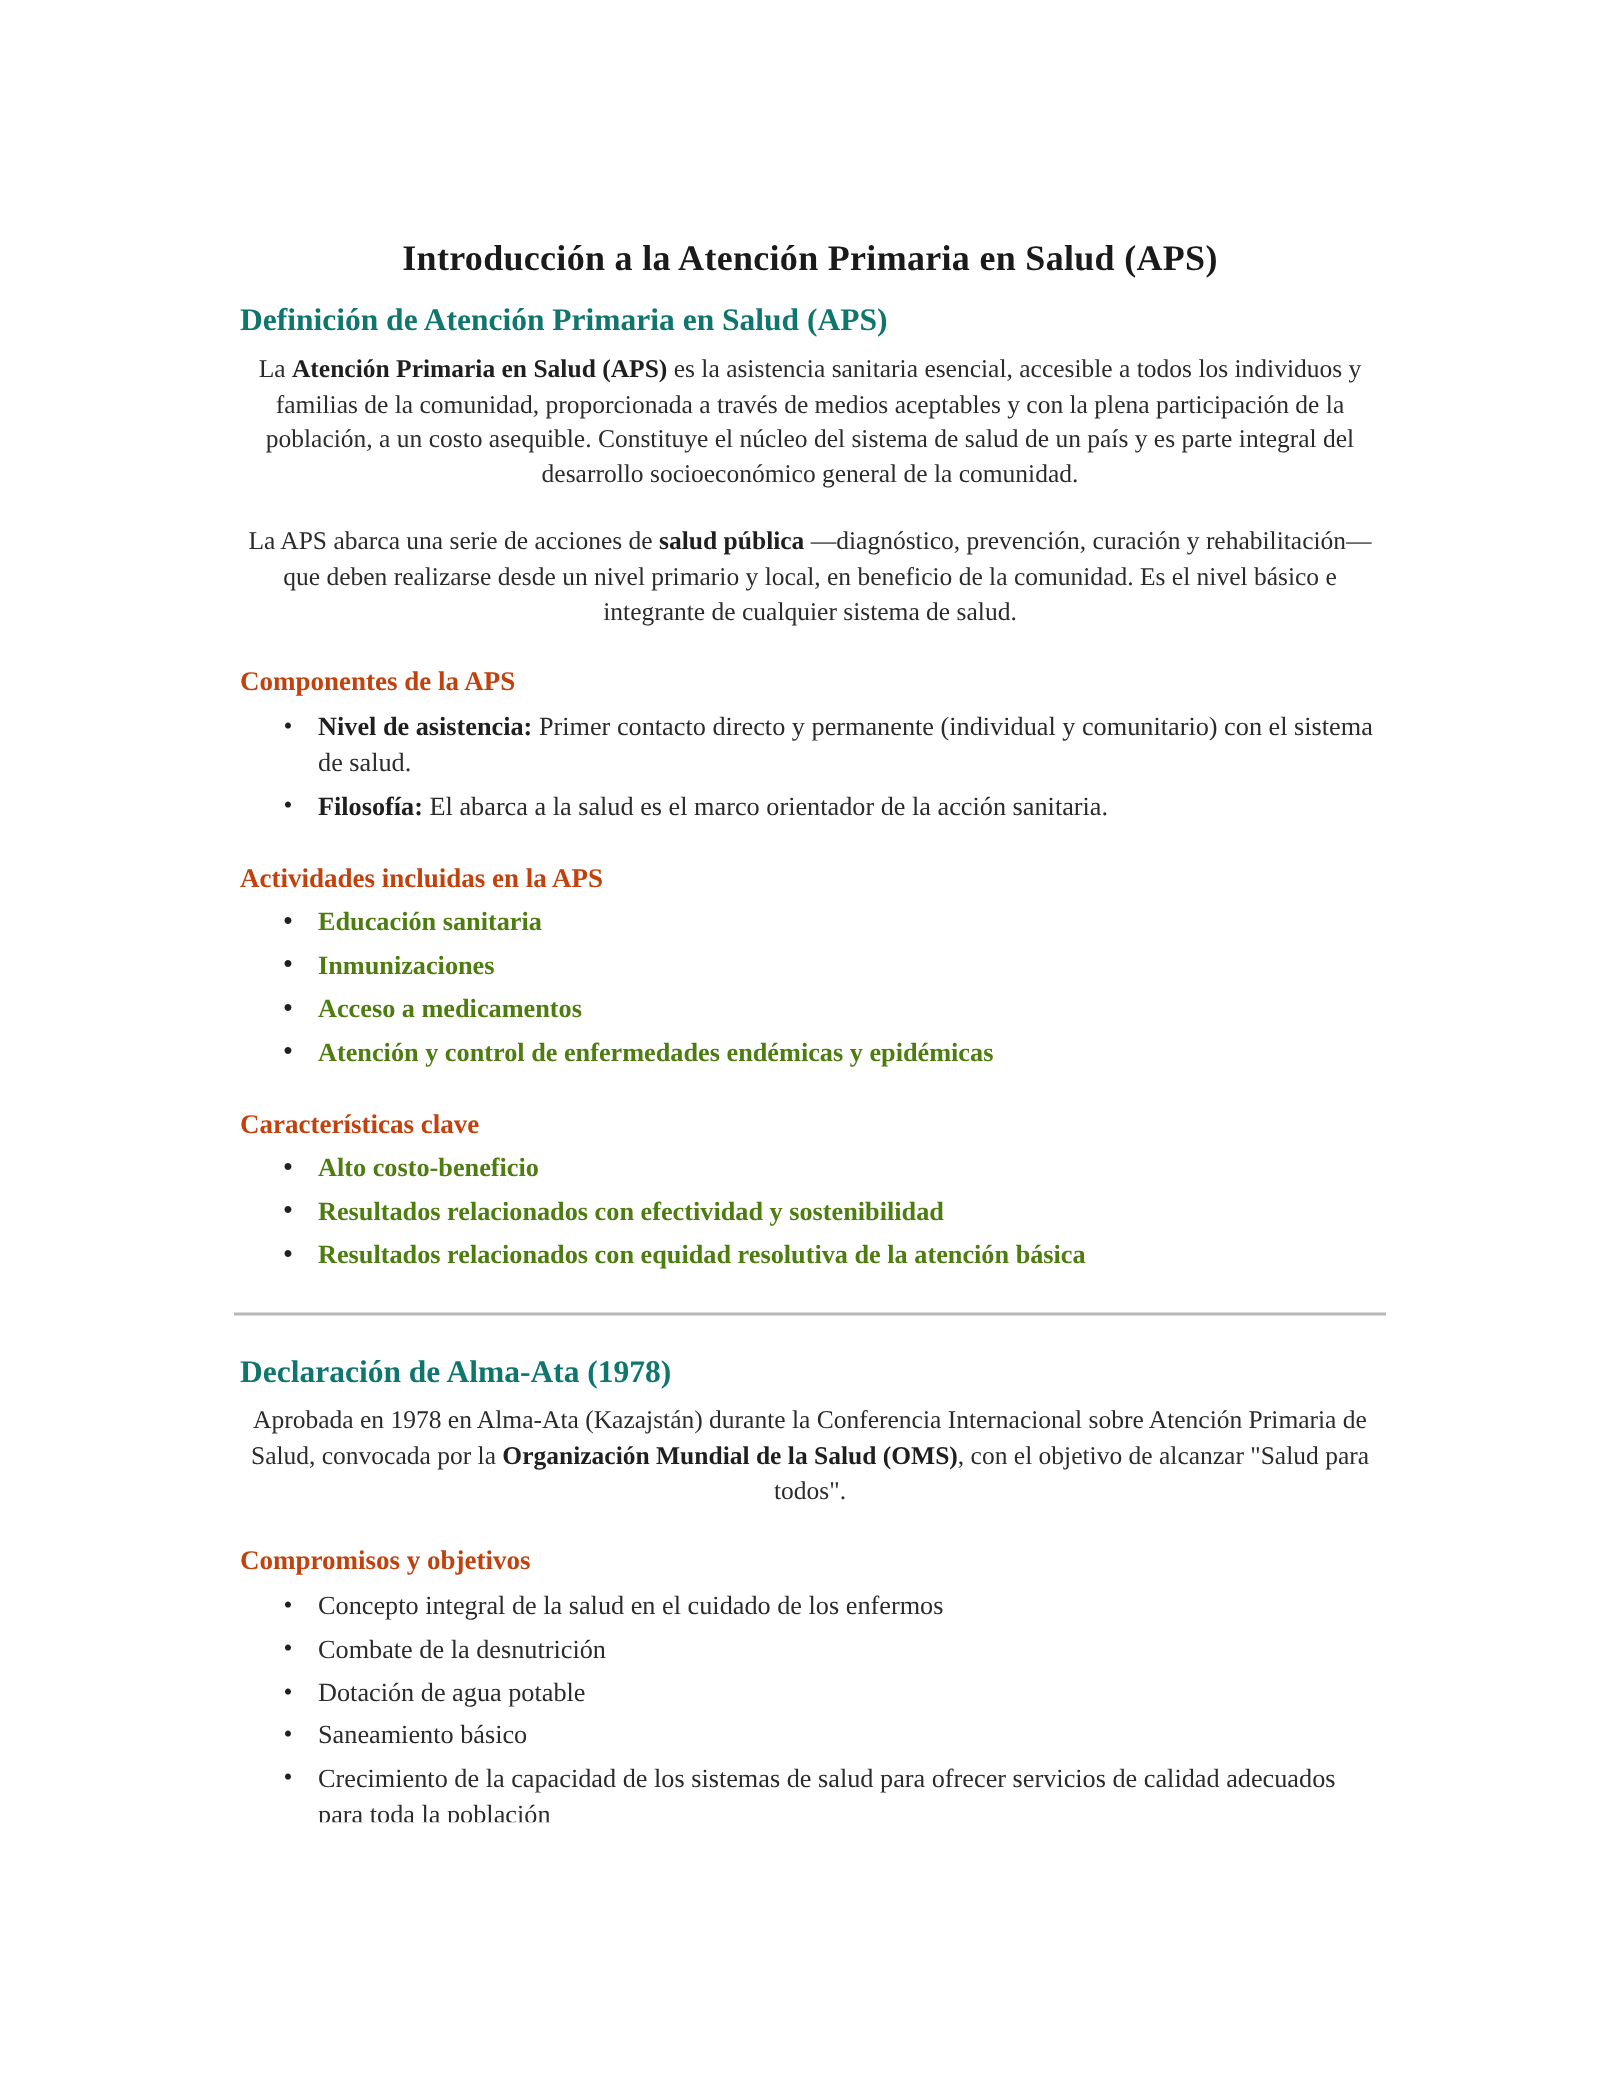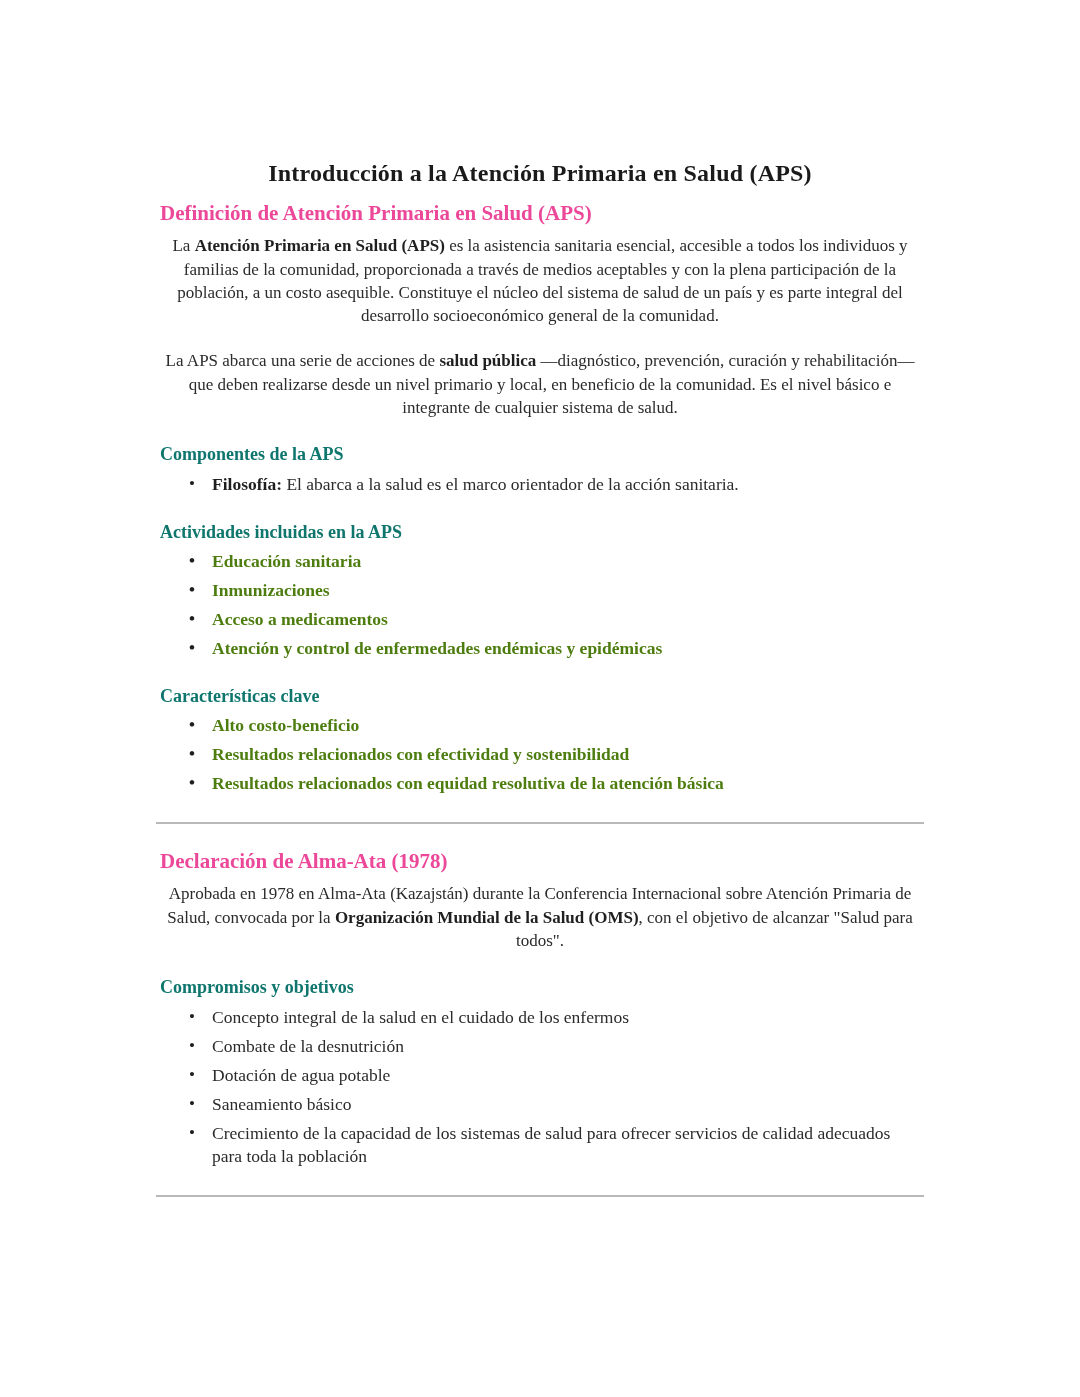--- a/index.html
+++ b/index.html
@@ -30,29 +30,29 @@
     line-height: 1.25;
     font-weight: 700;
     color: #1a1a1a;
     letter-spacing: 0.2px;
   }
   h2.section-heading {
     margin: 0 0 8px 0;
     font-size: 21px;
     line-height: 1.25;
     font-weight: 700;
-    color: #ec4899;
+    color: #0f766e;
     padding-left: 4px;
   }
   h3.sub-heading {
     margin: 24px 0 6px 0;
     font-size: 18px;
     line-height: 1.3;
     font-weight: 700;
-    color: #0f766e;
+    color: #c2410c;
     padding-left: 4px;
   }
   p.body-text {
     margin: 0 0 22px 0;
     font-size: 17px;
     line-height: 1.37;
     color: #2b2b2b;
     text-align: center;
   }
   p.body-text strong, li strong {
@@ -107,20 +107,21 @@
     <h1 class="doc-title">Introducción a la Atención Primaria en Salud (APS)</h1>
 
     <h2 class="section-heading">Definición de Atención Primaria en Salud (APS)</h2>
 
     <p class="body-text"><span>La </span><strong>Atención Primaria en Salud (APS)</strong><span> es la asistencia sanitaria esencial, accesible a todos los individuos y familias de la comunidad, proporcionada a través de medios aceptables y con la plena participación de la población, a un costo asequible. Constituye el núcleo del sistema de salud de un país y es parte integral del desarrollo socioeconómico general de la comunidad.</span></p>
 
     <p class="body-text"><span>La APS abarca una serie de acciones de </span><strong>salud pública</strong><span> —diagnóstico, prevención, curación y rehabilitación— que deben realizarse desde un nivel primario y local, en beneficio de la comunidad. Es el nivel básico e integrante de cualquier sistema de salud.</span></p>
 
     <h3 class="sub-heading">Componentes de la APS</h3>
     <ul class="bullet-list">
+      <li><strong>Nivel de asistencia:</strong><span> Primer contacto directo y permanente (individual y comunitario) con el sistema de salud.</span></li>
       <li><strong>Filosofía:</strong><span> El abarca a la salud es el marco orientador de la acción sanitaria.</span></li>
     </ul>
 
     <h3 class="sub-heading">Actividades incluidas en la APS</h3>
     <ul class="bullet-list bold-items">
       <li>Educación sanitaria</li>
       <li>Inmunizaciones</li>
       <li>Acceso a medicamentos</li>
       <li>Atención y control de enfermedades endémicas y epidémicas</li>
     </ul>

